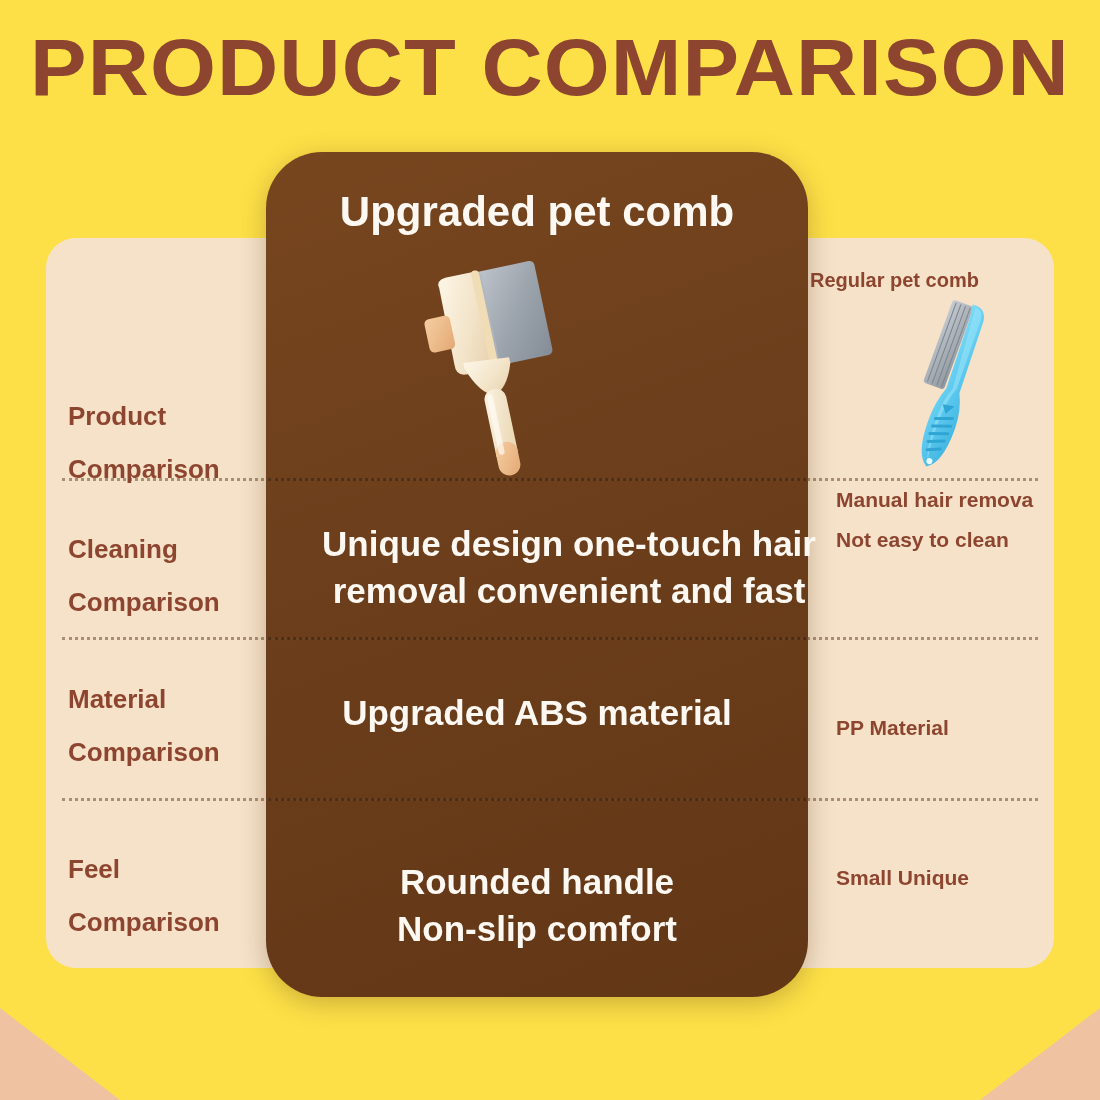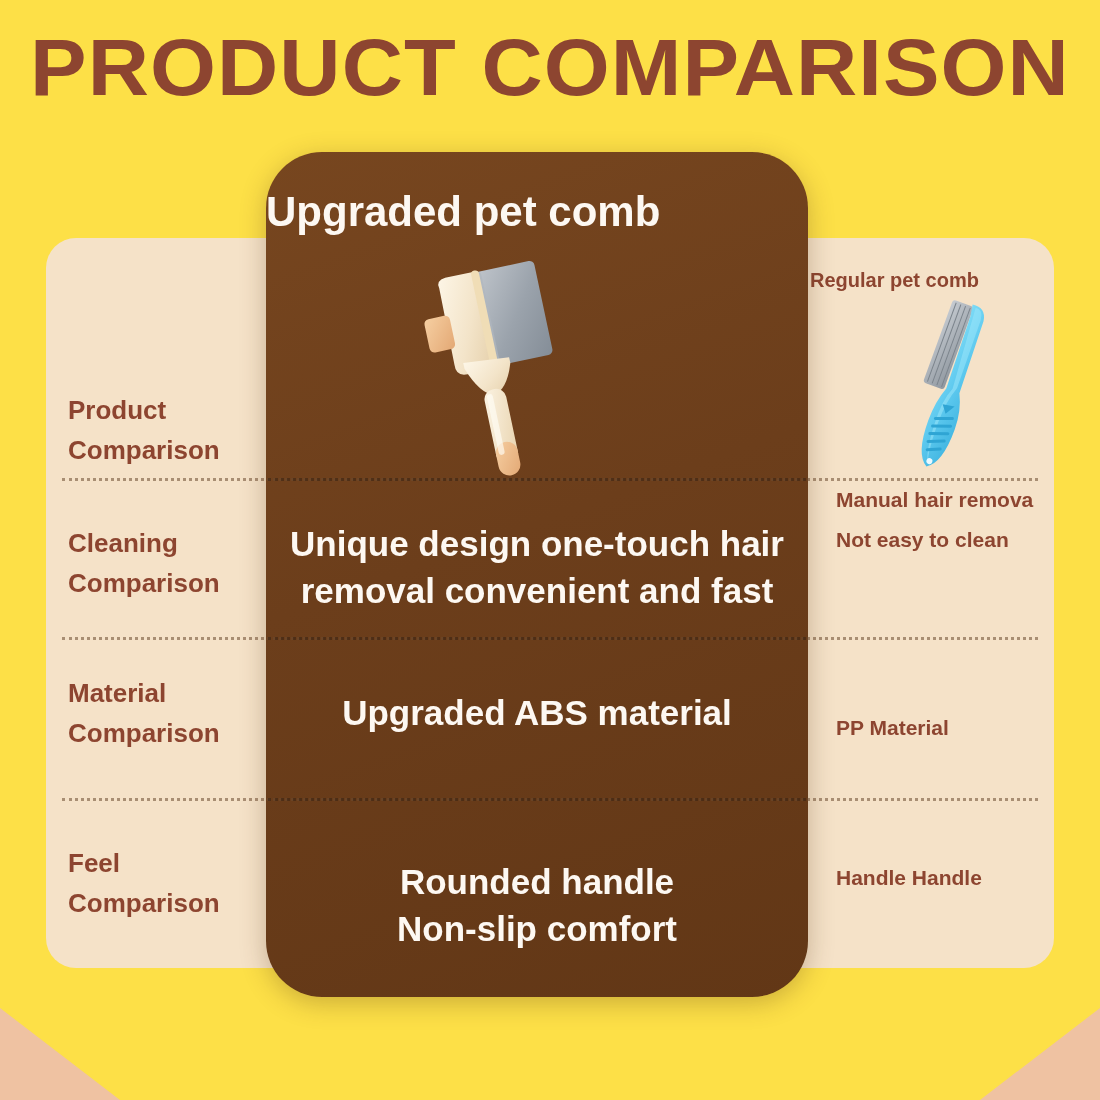--- a/index.html
+++ b/index.html
@@ -102,21 +102,21 @@
     width: 196px;
     height: 730px;
   }
   .left-label {
     position: absolute;
     left: 0;
     width: 196px;
     font-family: "Liberation Sans", sans-serif;
     font-weight: bold;
     font-size: 26px;
-    line-height: 40px;
+    line-height: 53px;
     color: #8D4530;
   }
   .left-label.r1 { top: 152px; }
   .left-label.r2 { top: 285px; }
   .left-label.r3 { top: 435px; }
   .left-label.r4 { top: 605px; }
 
   
   #right-col {
     position: absolute;
@@ -159,38 +159,39 @@
     height: 845px;
     border-radius: 56px;
     background: linear-gradient(160deg, #77461F 0%, #6C3E1B 45%, #623716 100%);
     box-shadow: 0 6px 26px rgba(90, 55, 22, .30);
   }
   #center-heading {
     position: absolute;
     left: 0;
     top: 32px;
     width: 542px;
+    text-align: center;
     font-family: "Liberation Sans", sans-serif;
     font-weight: bold;
     font-size: 42px;
     line-height: 56px;
     color: #FDF8F2;
   }
   .center-text {
     position: absolute;
     left: 20px;
     width: 502px;
     text-align: center;
     font-family: "Liberation Sans", sans-serif;
     font-weight: bold;
     font-size: 35px;
     line-height: 47px;
     color: #FDF8F2;
   }
-  .center-text.r2 { top: 368px; }
+  .center-text.r2 { top: 368px; margin-left: 32px; }
   .center-text.r3 { top: 537px; }
   .center-text.r4 { top: 706px; }
 
   
   .product-img { position: absolute; }
   #upgraded-comb-img { left: 410px; top: 250px; width: 230px; height: 230px; }
   #regular-comb-img  { left: 876px; top: 296px; width: 160px; height: 190px; }
 </style>
 </head>
 <body>
@@ -208,21 +209,21 @@
     <div class="left-label r1">Product<br>Comparison</div>
     <div class="left-label r2">Cleaning<br>Comparison</div>
     <div class="left-label r3">Material<br>Comparison</div>
     <div class="left-label r4">Feel<br>Comparison</div>
   </div>
 
   <div id="right-col">
     <div class="right-heading">Regular pet comb</div>
     <div class="right-text r2">Manual hair remova<br>Not easy to clean</div>
     <div class="right-text r3">PP Material</div>
-    <div class="right-text r4">Handle Handle</div>
+    <div class="right-text r4">Small Unique</div>
   </div>
 
   <div id="center-card">
     <div id="center-heading">Upgraded pet comb</div>
     <div class="center-text r2">Unique design one-touch hair removal convenient and fast</div>
     <div class="center-text r3">Upgraded ABS material</div>
     <div class="center-text r4">Rounded handle<br>Non-slip comfort</div>
   </div>
 
   <div class="divider d1"></div>

